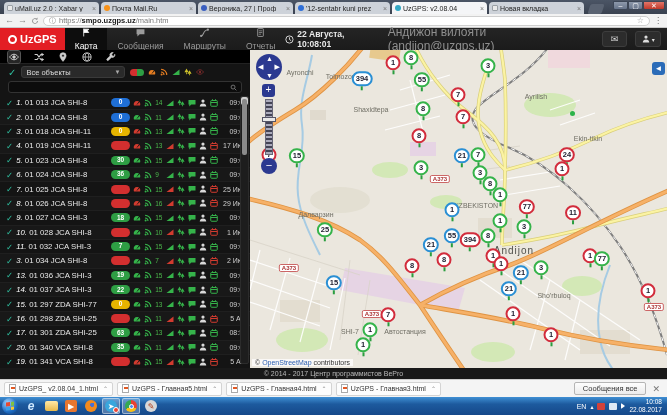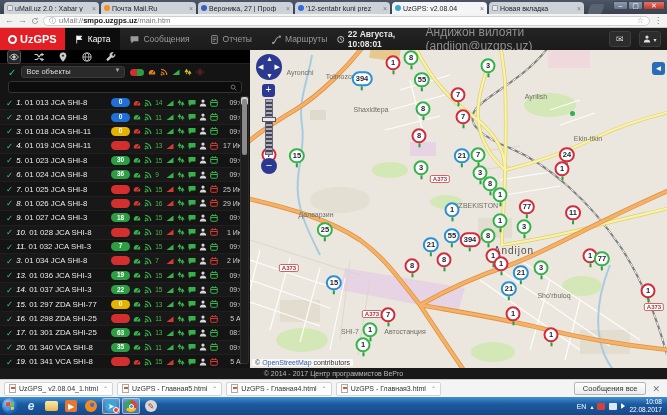--- a/index.html
+++ b/index.html
@@ -26,41 +26,41 @@
   .urlbox .scheme{color:#7a7a7a;}
   .urlbox .host{color:#202020;font-weight:bold;}
   .ibadge{color:#8a8a8a;font-size:7px;}
   .star{color:#9a9a9a;font-size:8px;}
   .menu3{color:#6a6a6a;font-size:8px;}
 
   
   .appnav{height:22px;background:linear-gradient(#242424,#1b1b1b);display:flex;align-items:stretch;color:#9b9b9b;}
   .brand{background:#e31e24;color:#fff;display:flex;align-items:center;gap:3px;padding:0 8px;font-weight:bold;font-size:11px;}
   .brand .ring{width:9px;height:9px;border:2px solid #fff;border-radius:50%;}
-  .navitem{display:flex;align-items:center;gap:4px;padding:0 10px;font-size:8.5px;}
+  .navitem{display:flex;align-items:center;gap:4px;padding:0 10px;font-size:8.5px;flex-direction:column;}
   .navitem.active{background:#0d0d0d;color:#fff;}
   .navitem svg{width:9px;height:9px;fill:currentColor;}
   .nav-right{margin-left:auto;display:flex;align-items:center;gap:8px;padding-right:6px;}
   .clocktxt{color:#e8e8e8;font-size:8.5px;font-weight:bold;display:flex;align-items:center;gap:3px;}
   .clocktxt svg{width:9px;height:9px;}
   .acct{color:#8f8f8f;font-size:12px;}
   .hbtn{width:26px;height:16px;background:#2c2c2c;border:1px solid #3d3d3d;border-radius:3px;color:#ddd;font-size:9px;display:flex;align-items:center;justify-content:center;gap:2px;}
 
   
   .content{display:flex;height:318px;}
 
   
   .sidebar{width:250px;background:#141414;display:flex;flex-direction:column;position:relative;}
   .tools{height:14px;background:#000;display:flex;align-items:center;gap:14px;padding:0 8px;border-bottom:1px solid #222;}
   .tools .ticon{color:#cfcfcf;display:flex;align-items:center;}
   .tools .ticon svg{width:10px;height:10px;fill:currentColor;stroke:currentColor;}
   .tools .ticon.sel{outline:1px solid #555;background:#262626;border-radius:2px;padding:1px;}
   .filterrow{height:16px;display:flex;align-items:center;gap:5px;padding:0 8px;}
   .chk{color:#2fbf9f;font-size:10px;font-weight:bold;}
-  .dropdown{width:104px;height:12px;background:#2a2a2a;border:1px solid #3a3a3a;border-radius:3px;color:#ddd;font-size:7.5px;display:flex;align-items:flex-start;padding:0 4px;}
+  .dropdown{width:104px;height:12px;background:#2a2a2a;border:1px solid #3a3a3a;border-radius:3px;color:#ddd;font-size:7.5px;display:flex;align-items:center;padding:0 4px;}
   .dropdown .car{margin-left:auto;font-size:6px;color:#aaa;}
   .legend{display:flex;align-items:center;gap:4px;}
   .legend .pill2{width:14px;height:7px;border-radius:4px;background:linear-gradient(90deg,#d32f2f 50%,#2e9e44 50%);}
   .legend svg{width:8px;height:8px;}
   .searchrow{height:16px;padding:1px 8px;}
   .searchbox{height:12px;background:#0c0c0c;border:1px solid #333;border-radius:3px;display:flex;align-items:center;padding:0 4px;}
   .searchbox input{flex:1;background:transparent;border:none;outline:none;color:#ccc;font-size:7px;}
   .searchbox svg{width:7px;height:7px;stroke:#888;fill:none;}
   .veh-list{flex:1;overflow:hidden;}
   .vrow{height:14.4px;display:flex;align-items:center;padding:0 3px 0 6px;border-bottom:1px solid #1f1f1f;gap:3px;}
@@ -255,21 +255,21 @@
   </div>
 
   <div class="addressbar">
     <span class="navbtn">←</span>
     <span class="navbtn">→</span>
     <svg class="navbtn" style="width:8px;height:8px;color:#8a8a8a">
         <use href="#i-refresh"></use>
       </svg>
     <div class="urlbox">
       <span class="ibadge">ⓘ</span>
-      <span><span class="scheme">uMail://</span><span class="host">smpo.uzgps.uz</span><span class="scheme">/main.htm</span></span>
+      <span><span class="scheme">https://</span><span class="host">smpo.uzgps.uz</span><span class="scheme">/main.htm</span></span>
       <span style="margin-left:auto" class="star">☆</span>
     </div>
     <span class="menu3">⋮</span>
   </div>
 
   <div class="appnav">
     <div class="brand">
         <span class="ring"></span>
         <span>UzGPS</span>
       </div>
@@ -281,29 +281,29 @@
           <span>Карта</span>
         </div>
         <div class="navitem">
           <svg class="ic">
             <use href="#i-chat"></use>
           </svg>
           <span>Сообщения</span>
         </div>
         <div class="navitem">
           <svg class="ic">
+            <use href="#i-route"></use>
+          </svg>
+          <span>Маршруты</span>
+        </div>
+        <div class="navitem">
+          <svg class="ic">
             <use href="#i-doc"></use>
           </svg>
           <span>Отчеты</span>
-        </div>
-        <div class="navitem">
-          <svg class="ic">
-            <use href="#i-route"></use>
-          </svg>
-          <span>Маршруты</span>
         </div>
       </div>
     <div class="nav-right">
       <div class="clocktxt">
         <svg style="color:#e8e8e8">
             <use href="#i-clock"></use>
           </svg>
         <span>22 Августа, 10:08:01</span>
       </div>
       <span class="acct">Андижон вилояти (andijon@uzgps.uz)</span>

